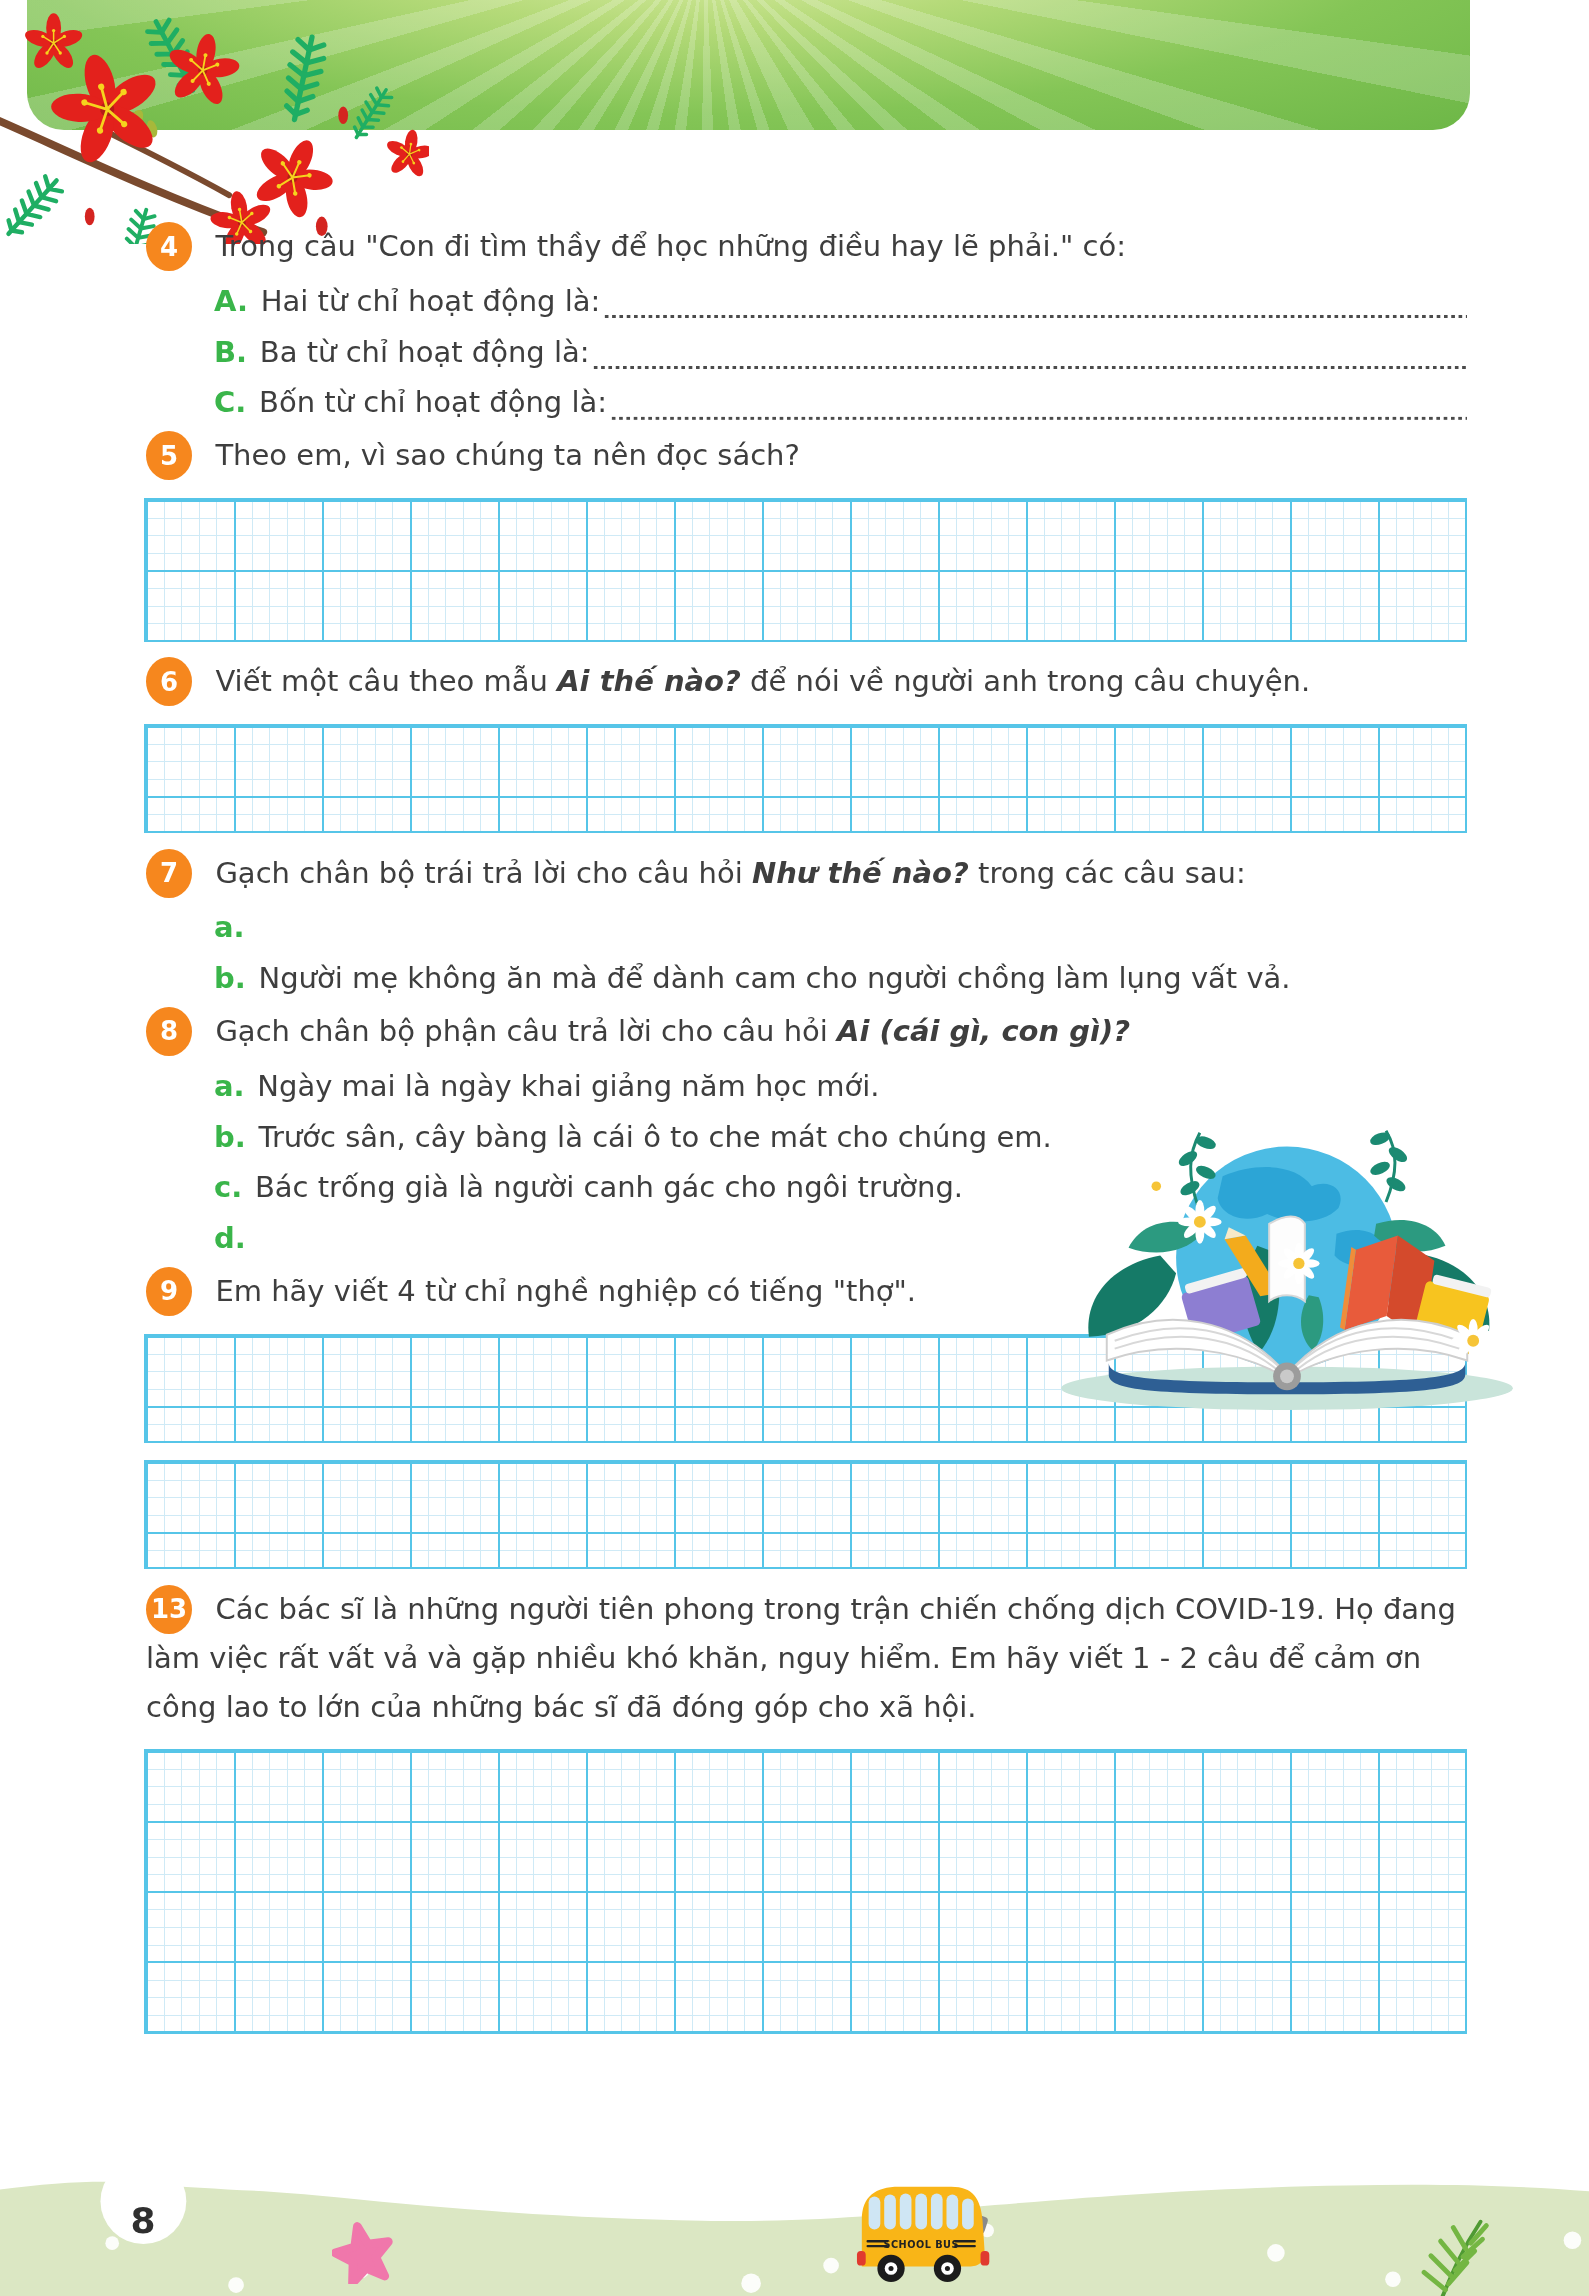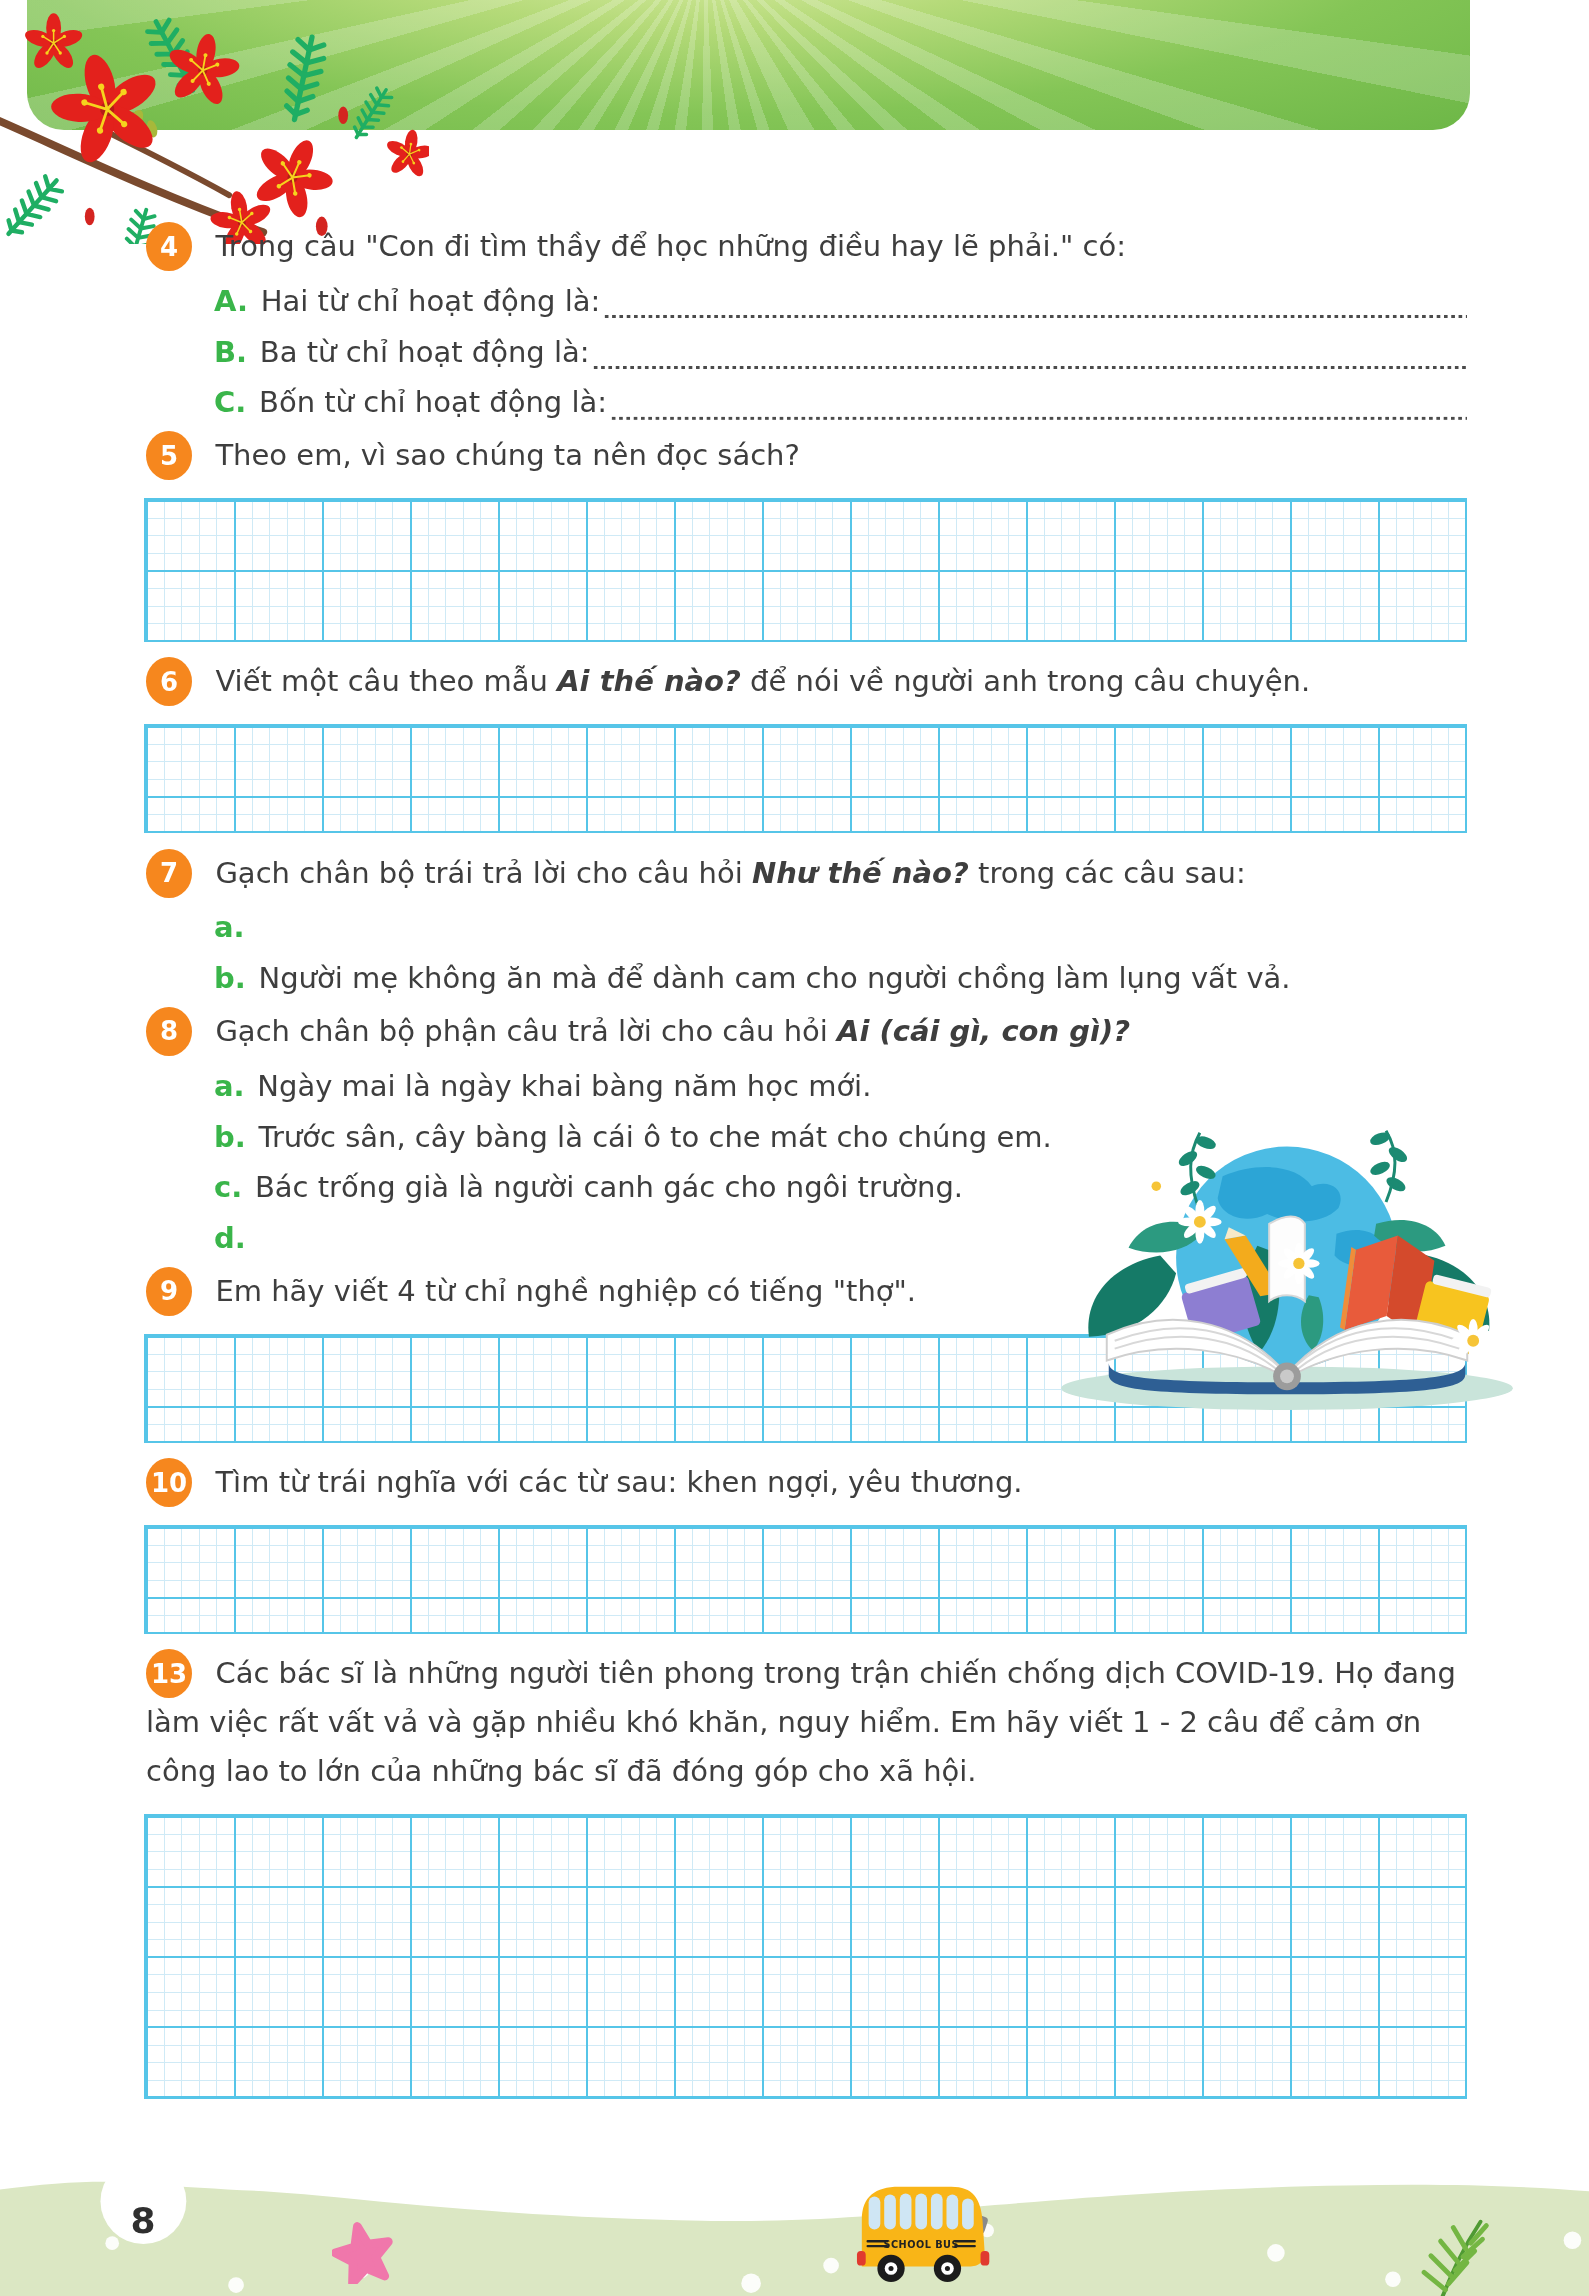--- a/index.html
+++ b/index.html
@@ -147,21 +147,21 @@
           <div class="sub-text"><span>Người mẹ không ăn mà để dành cam cho người chồng làm lụng vất vả.</span></div>
         </div>
       </div>
       <div class="ex-block">
         <div class="ex-row">
           <div class="badge">8</div>
           <div class="ex-text"><span>Gạch chân bộ phận câu trả lời cho câu hỏi </span><span class="it">Ai (cái gì, con gì)?</span></div>
         </div>
         <div class="sub-row">
           <div class="sub-label">a.</div>
-          <div class="sub-text"><span>Ngày mai là ngày khai bàng năm học mới.</span></div>
+          <div class="sub-text"><span>Ngày mai là ngày khai giảng năm học mới.</span></div>
         </div>
         <div class="sub-row">
           <div class="sub-label">b.</div>
           <div class="sub-text"><span>Trước sân, cây bàng là cái ô to che mát cho chúng em.</span></div>
         </div>
         <div class="sub-row">
           <div class="sub-label">c.</div>
           <div class="sub-text"><span>Bác trống già là người canh gác cho ngôi trường.</span></div>
         </div>
         <div class="sub-row">
@@ -169,24 +169,20 @@
         </div>
       </div>
       <div class="ex-block">
         <div class="ex-row">
           <div class="badge">9</div>
           <div class="ex-text"><span>Em hãy viết 4 từ chỉ nghề nghiệp có tiếng "thợ".</span></div>
         </div>
         <div class="ogrid" style="height: 105px;"></div>
       </div>
       <div class="ex-block">
-        <div class="ex-row">
-          <div class="badge">10</div>
-          <div class="ex-text"><span>Tìm từ trái nghĩa với các từ sau: khen ngợi, yêu thương.</span></div>
-        </div>
         <div class="ogrid" style="height: 105px;"></div>
       </div>
       <div class="ex-block">
         <div class="ex-row">
           <div class="badge">13</div>
           <div class="ex-text"><span>Các bác sĩ là những người tiên phong trong trận chiến chống dịch COVID-19. Họ đang làm việc rất vất vả và gặp nhiều khó khăn, nguy hiểm. Em hãy viết 1 - 2 câu để cảm ơn công lao to lớn của những bác sĩ đã đóng góp cho xã hội.</span></div>
         </div>
         <div class="ogrid" style="height: 281px;"></div>
       </div>
     </div>

